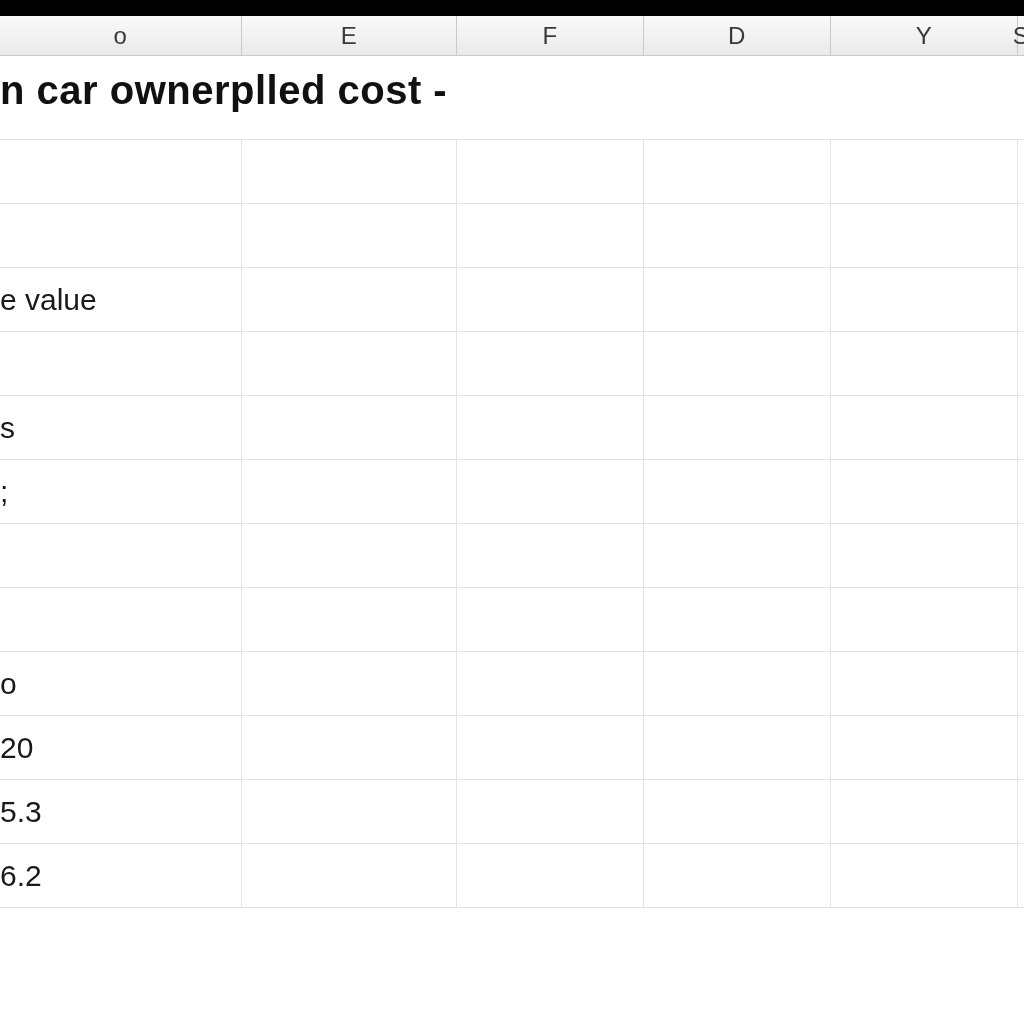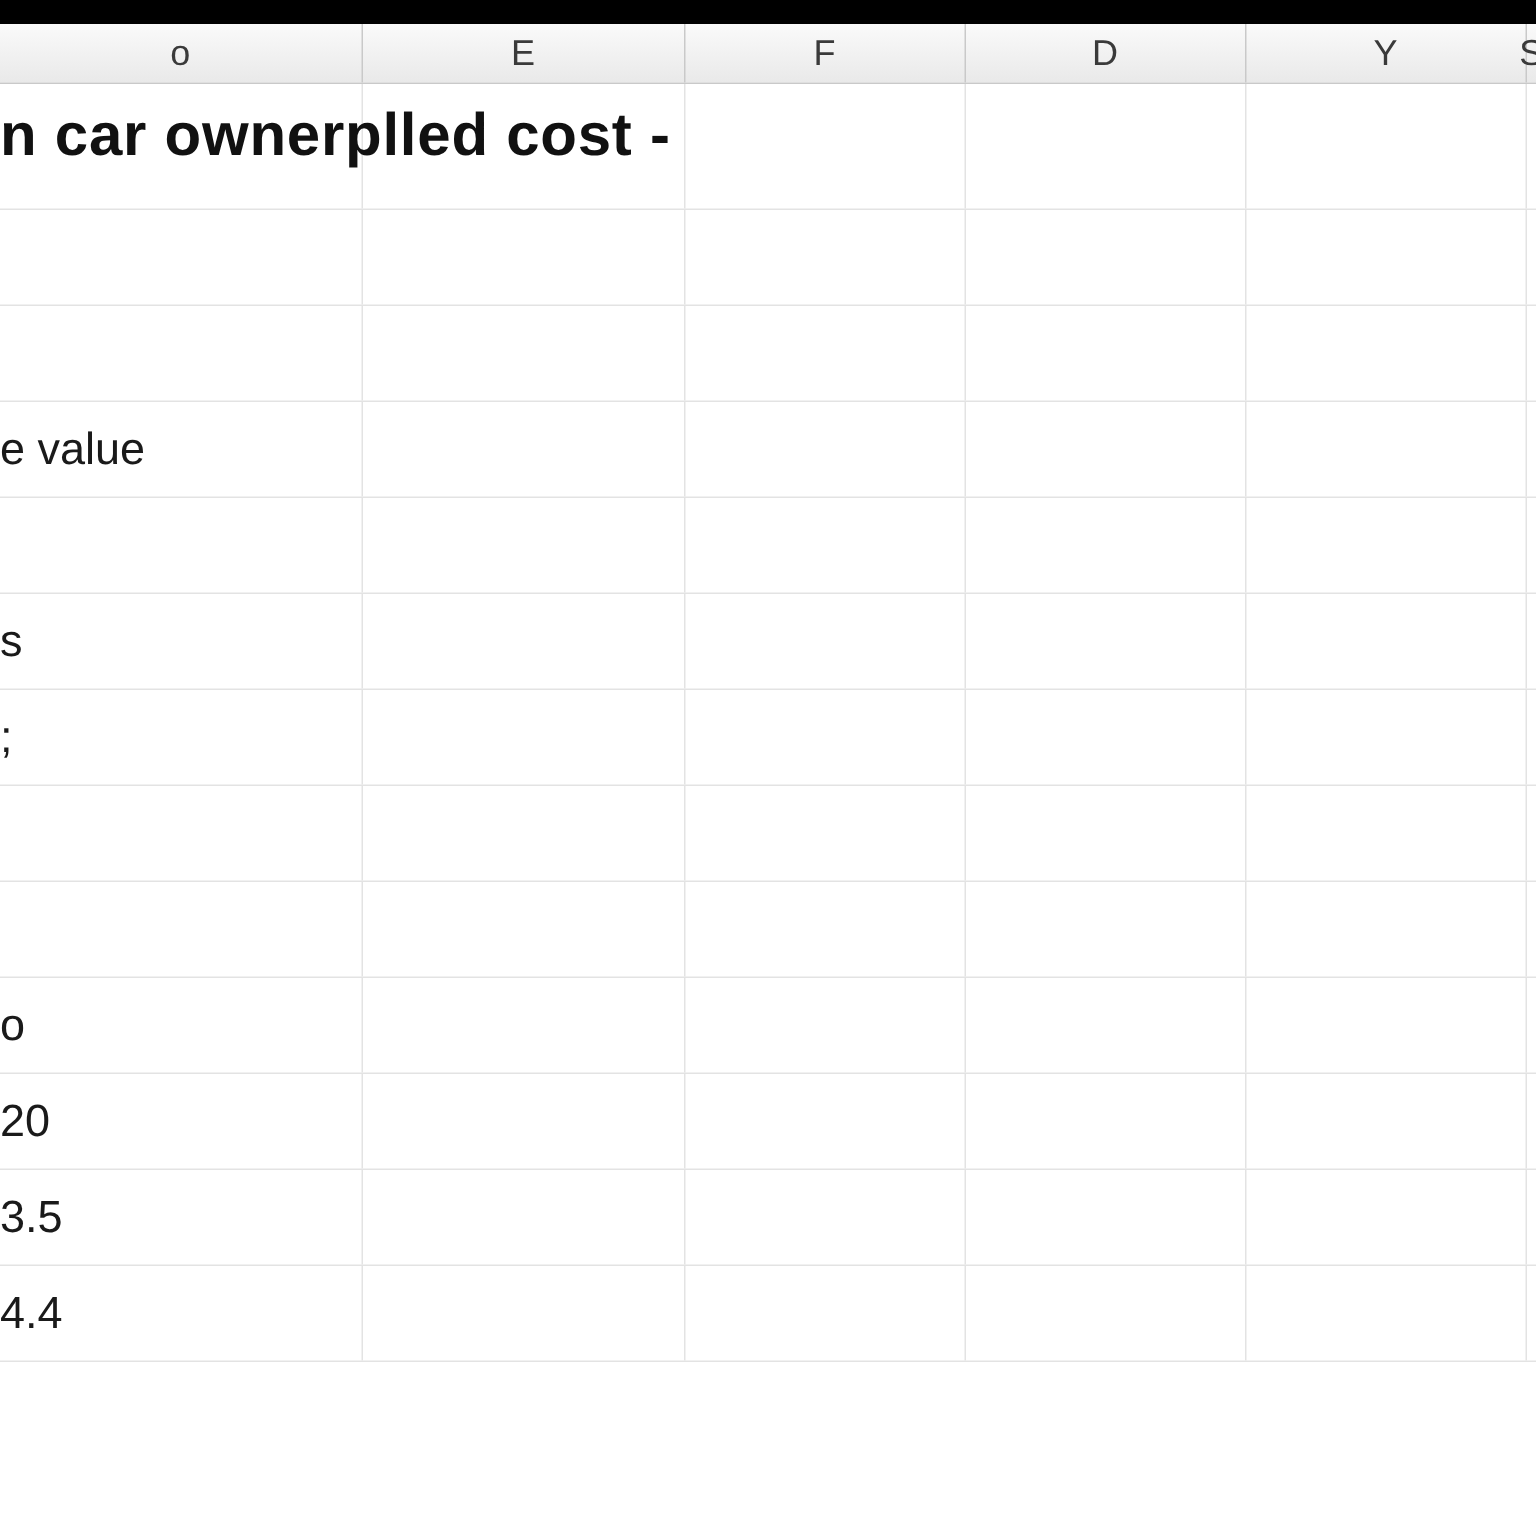--- a/index.html
+++ b/index.html
@@ -51,21 +51,21 @@
   
   .grid-body {
     position: relative;
     width: 100%;
   }
   .row {
     display: flex;
     width: 100%;
     border-bottom: 1px solid #e3e3e3;
   }
-  .row.h-tall   { height: 84px; }
+  .row.h-tall   { height: 84px; flex-direction: column; }
   .row.h-normal { height: 64px; }
   .cell {
     flex: 0 0 auto;
     border-right: 1px solid #e3e3e3;
     position: relative;
   }
   .cell:last-child { border-right: none; }
   
   .overlay {
     position: absolute;
@@ -224,32 +224,32 @@
       <div class="cell w-col1"></div>
       <div class="cell w-col2"></div>
       <div class="cell w-col3"></div>
       <div class="cell w-col4"></div>
       <div class="cell w-col5"></div>
     </div>
 
 
     <div class="row h-normal">
       <div class="cell w-col0">
-        <span class="overlay body-text">3.5</span>
-      </div>
-      <div class="cell w-col1"></div>
-      <div class="cell w-col2"></div>
-      <div class="cell w-col3"></div>
-      <div class="cell w-col4"></div>
-      <div class="cell w-col5"></div>
-    </div>
-
-    <div class="row h-normal">
-      <div class="cell w-col0">
-        <span class="overlay body-text">4.4</span>
+        <span class="overlay body-text">5.3</span>
+      </div>
+      <div class="cell w-col1"></div>
+      <div class="cell w-col2"></div>
+      <div class="cell w-col3"></div>
+      <div class="cell w-col4"></div>
+      <div class="cell w-col5"></div>
+    </div>
+
+    <div class="row h-normal">
+      <div class="cell w-col0">
+        <span class="overlay body-text">6.2</span>
       </div>
       <div class="cell w-col1"></div>
       <div class="cell w-col2"></div>
       <div class="cell w-col3"></div>
       <div class="cell w-col4"></div>
       <div class="cell w-col5"></div>
     </div>
 
   </div>
 </div>

